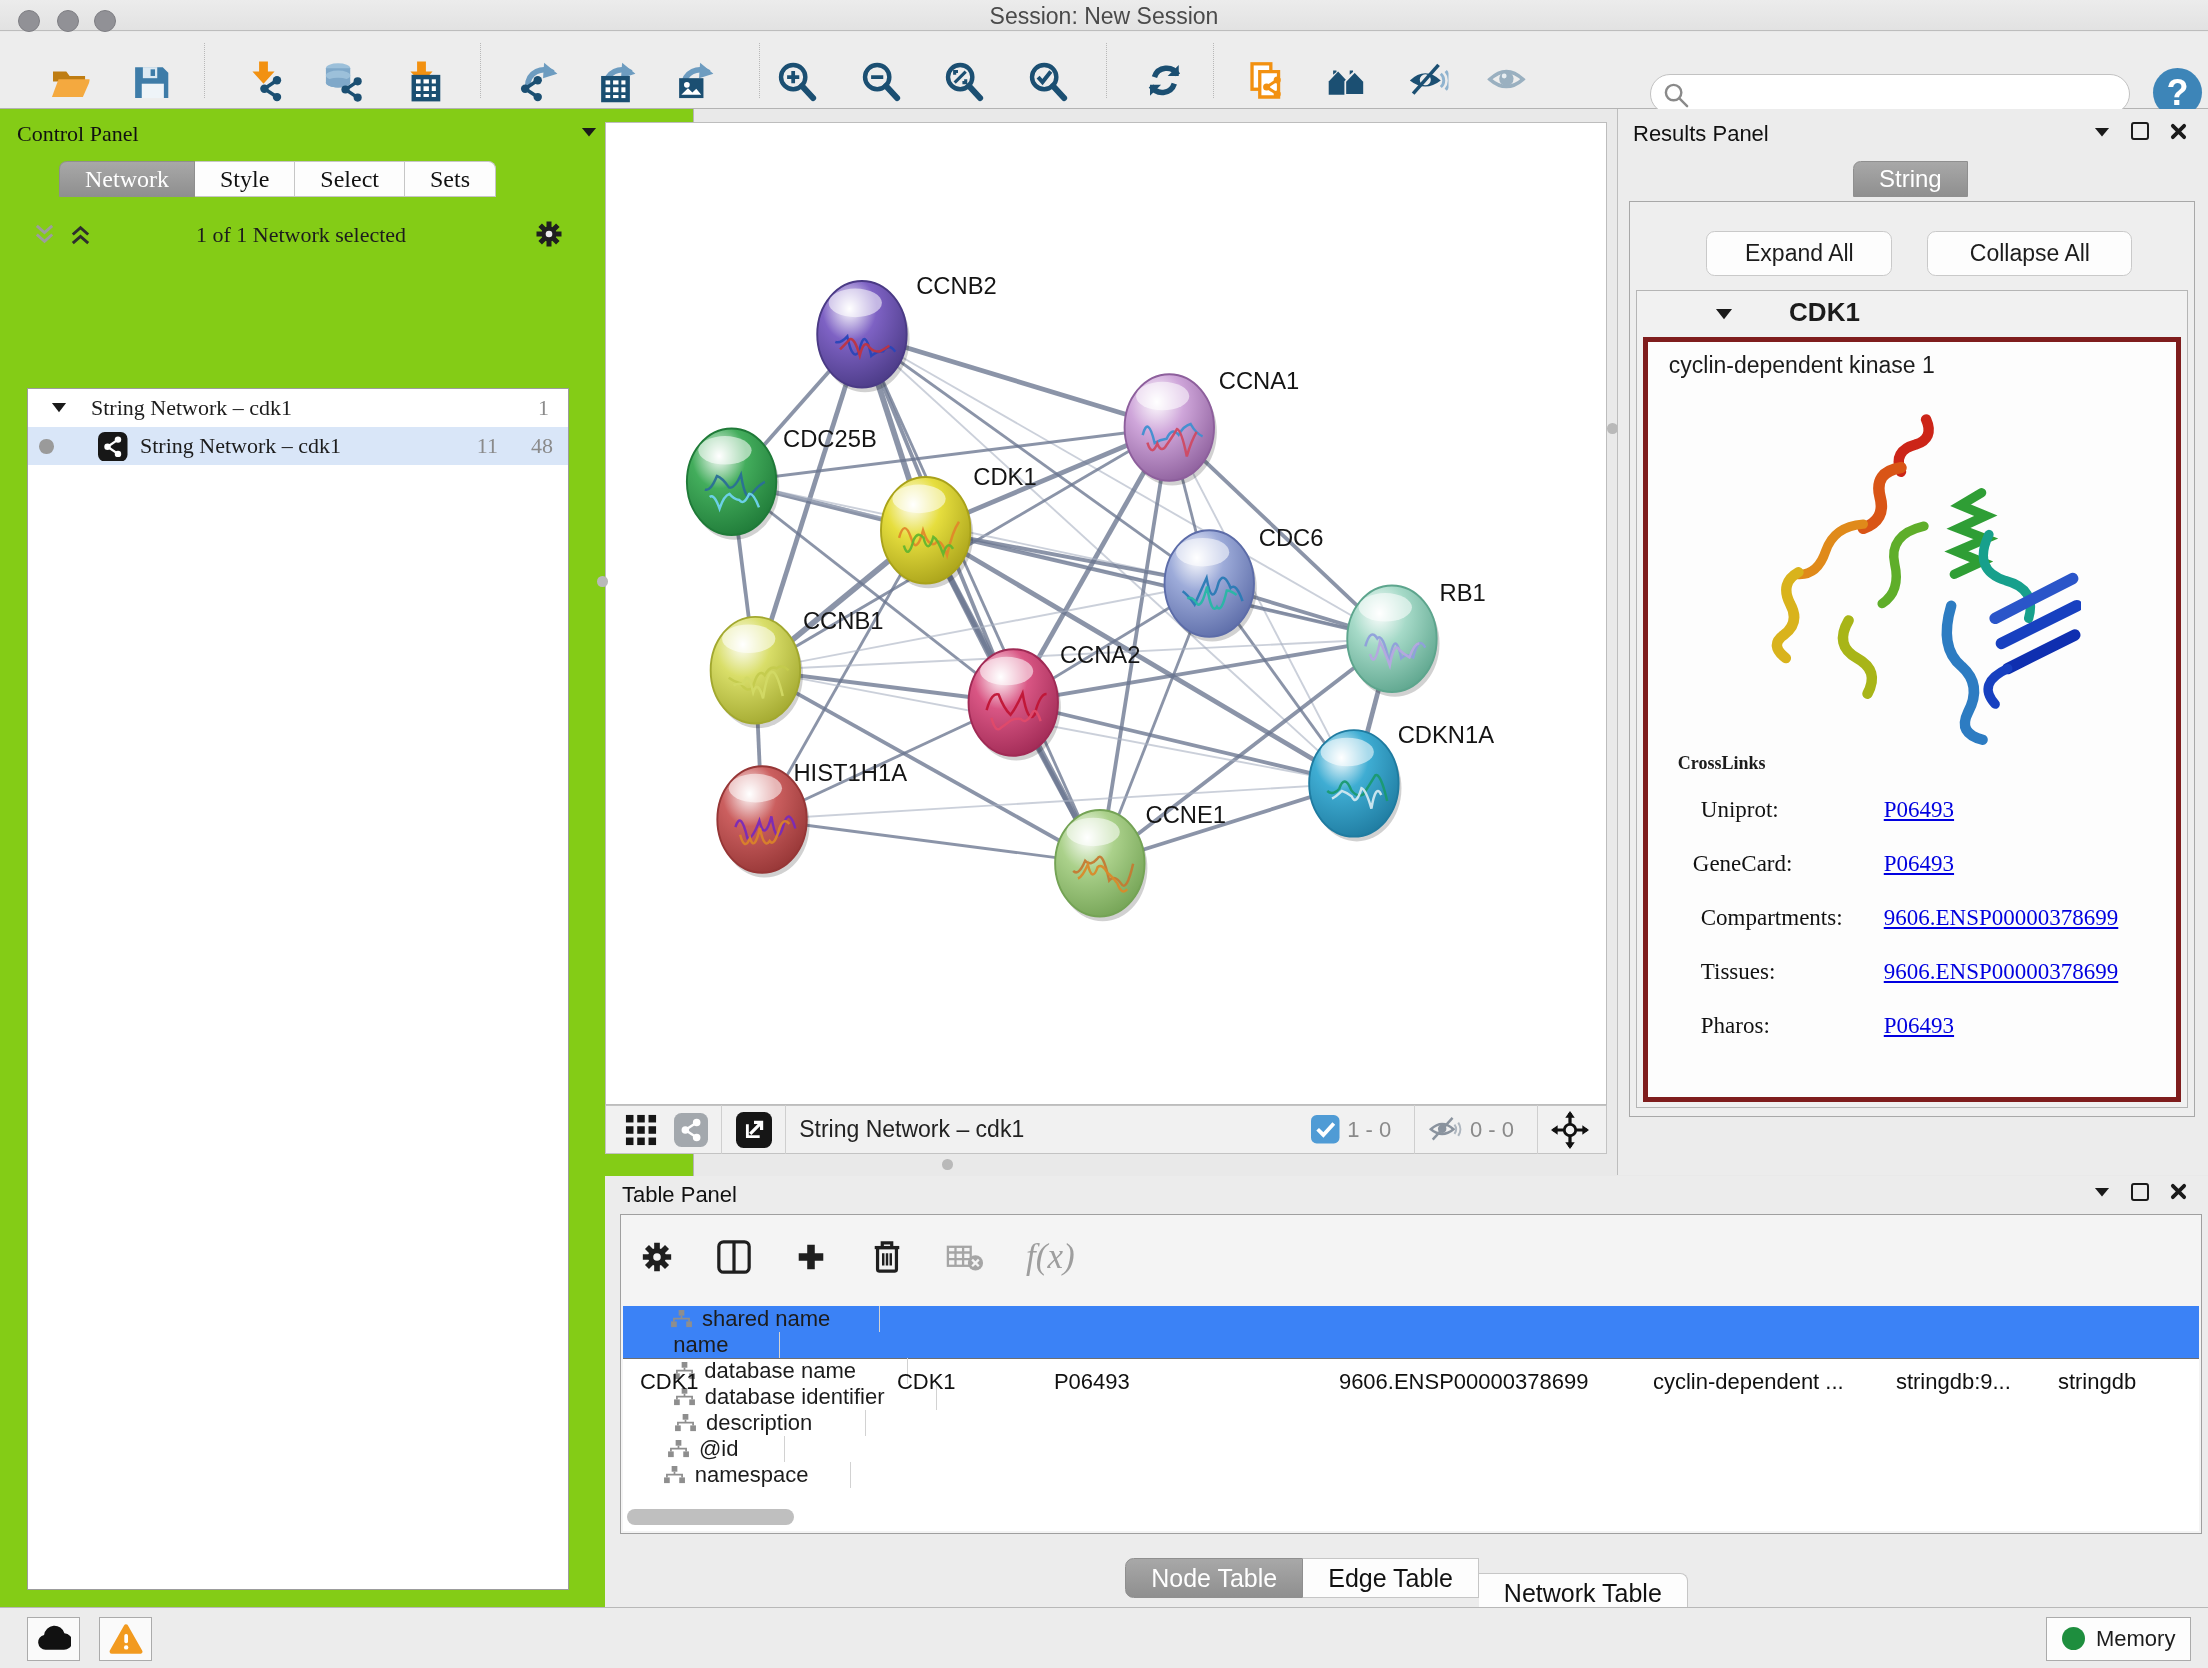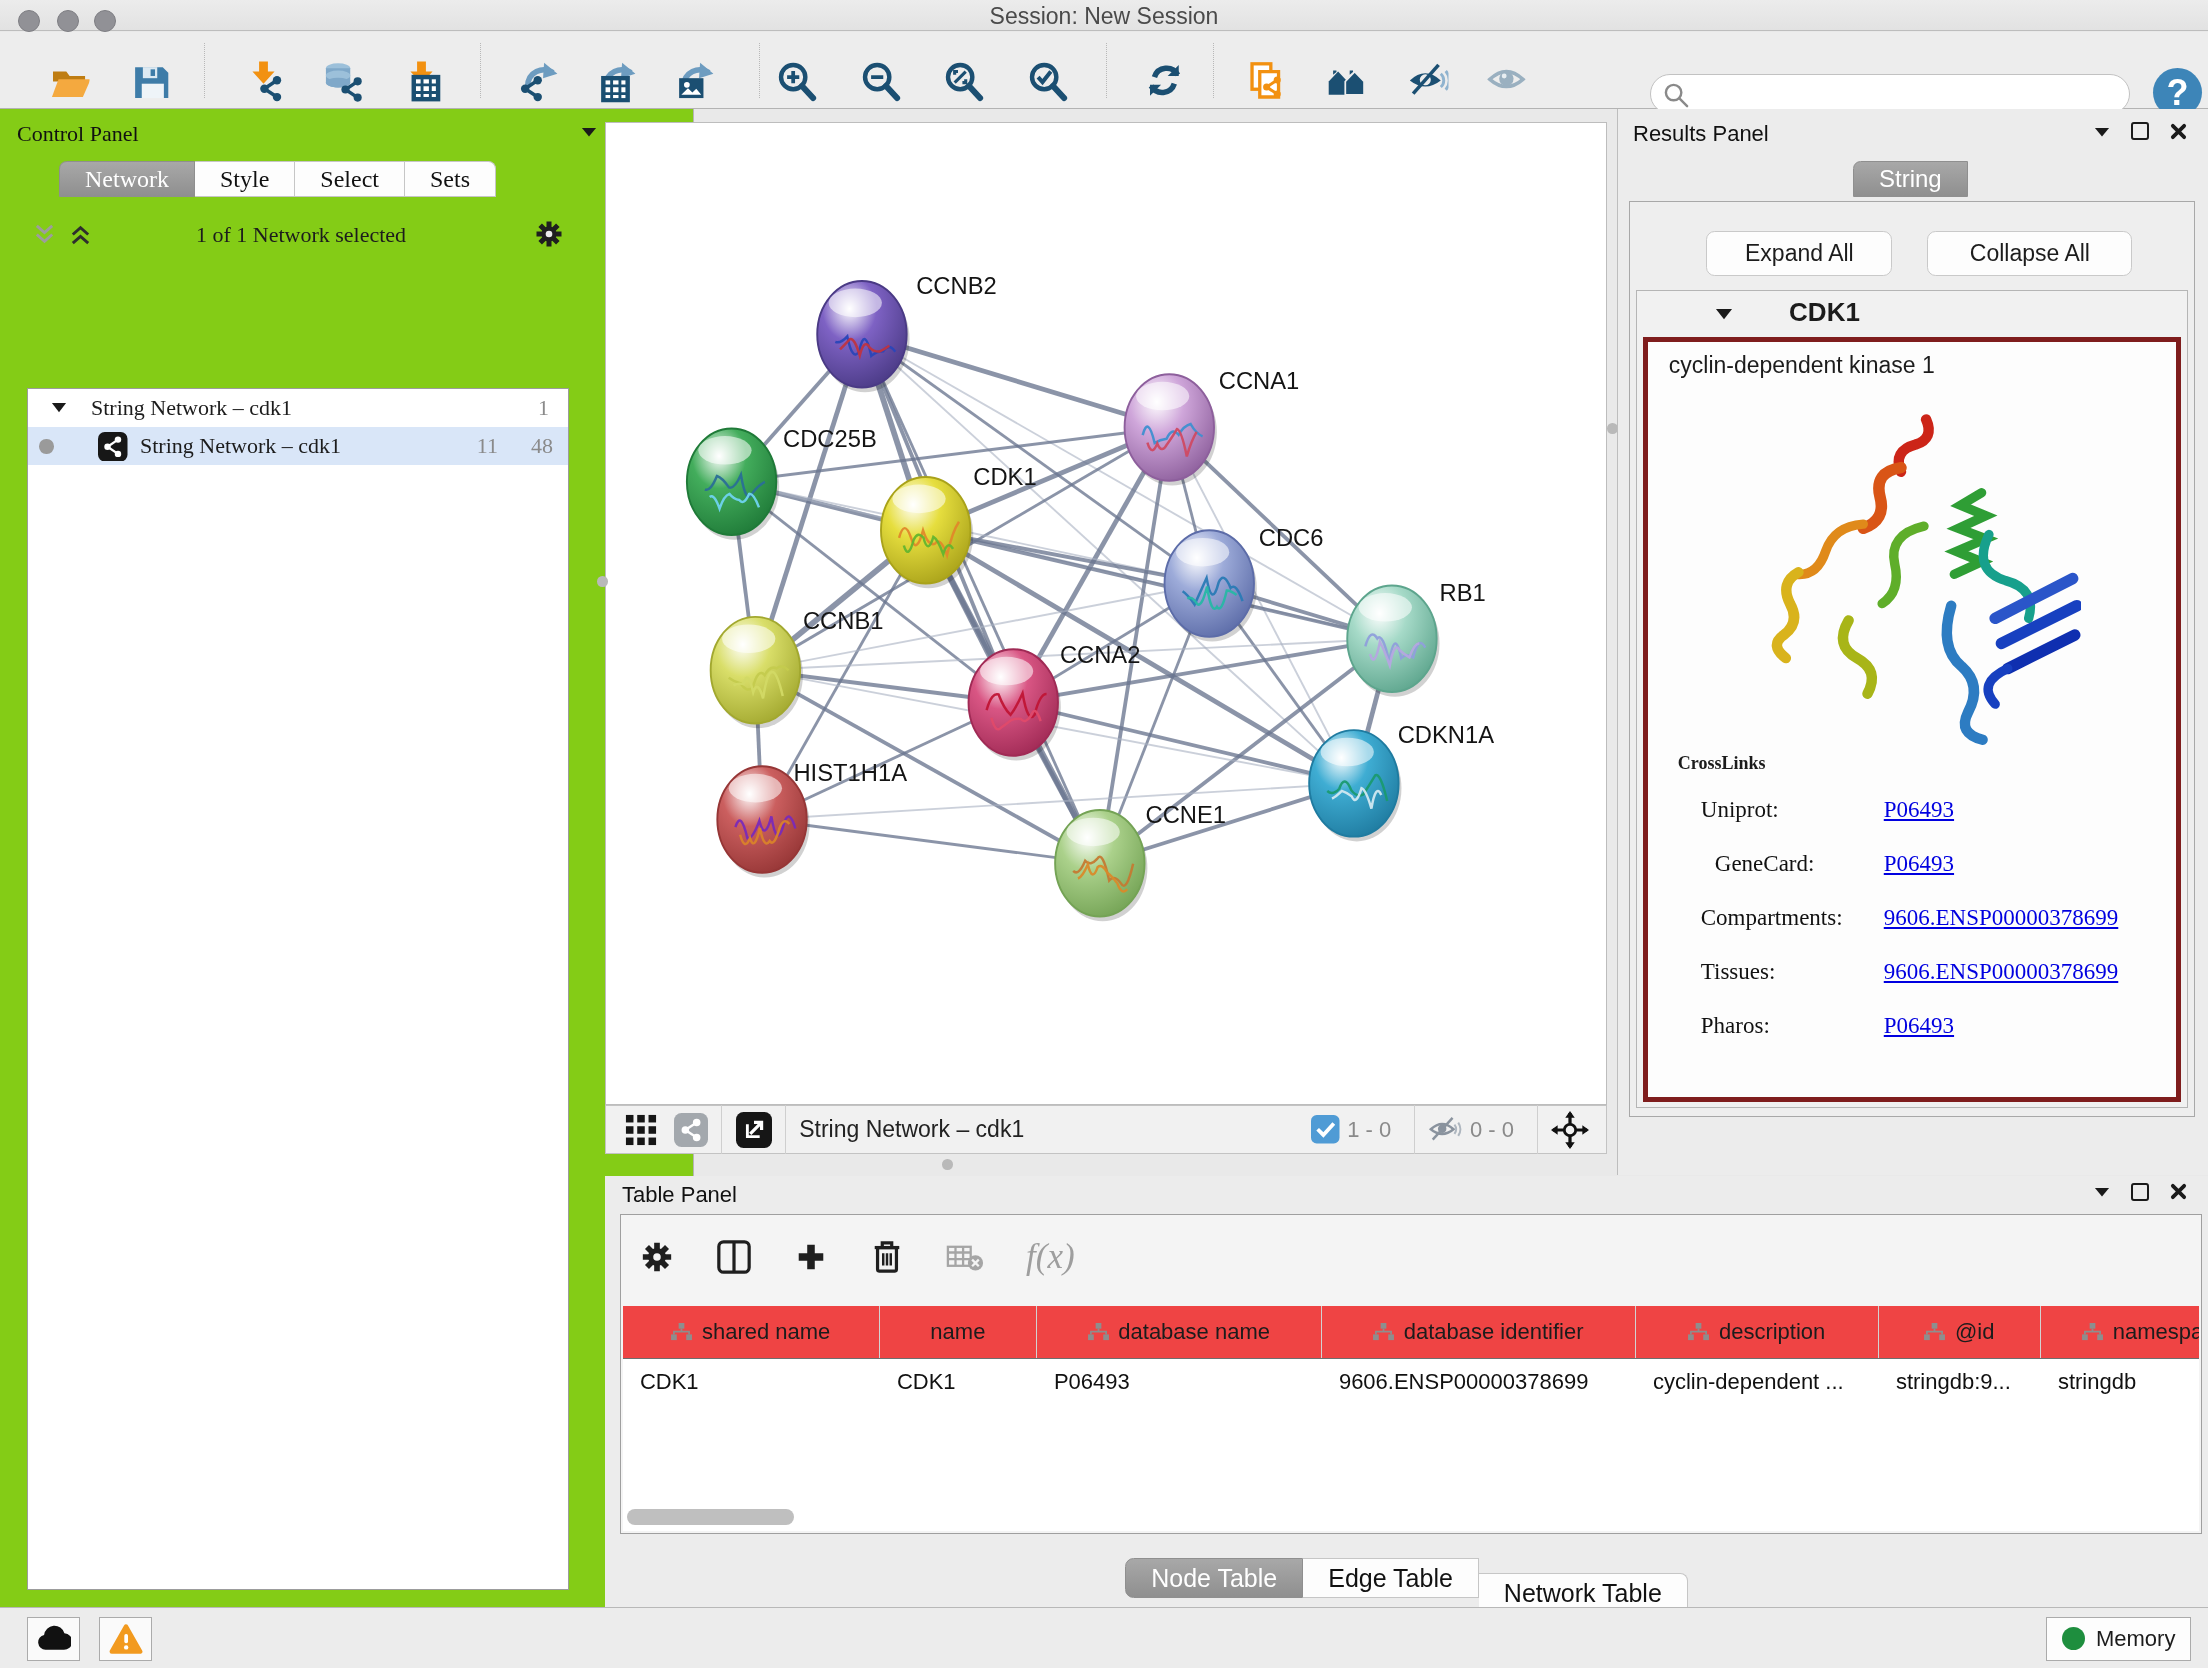--- a/index.html
+++ b/index.html
@@ -65,21 +65,21 @@
   .cdk-inner{position:absolute;left:5.7px;top:46px;right:5.7px;bottom:5.7px;background:#fdfdfd;
     border:5px solid #7f1d1d;overflow:hidden;}
   .xl-row{position:absolute;font-family:"Liberation Serif",serif;font-size:23px;color:#111;}
   .xl-link{color:#0000e0;text-decoration:underline;font-family:"Liberation Serif",serif;}
   
   .table-panel{position:absolute;left:605px;top:1176px;right:0;height:432px;background:#ececec;}
   .tp-box{position:absolute;left:15px;top:38px;right:5.7px;height:320px;background:#f4f4f4;
     border:1px solid #9f9f9f;}
   .tp-toolbar{position:absolute;left:19px;top:11.4px;height:61px;display:flex;gap:42px;align-items:center;}
   .grid-table{position:absolute;left:1.9px;top:91px;right:1.9px;bottom:1.9px;background:#fff;overflow:hidden;}
-  .gt-header{display:flex;height:53px;background:#ef4444;border-bottom:1.9px solid #6e6e6e;}
+  .gt-header{display:flex;height:53px;background:#3b82f6;border-bottom:1.9px solid #6e6e6e;flex-direction:column;}
   .gt-hcell{display:flex;align-items:center;justify-content:center;gap:9.5px;font-size:22px;
     border-right:1px solid #d2d2d2;flex:none;}
   .gt-row{display:flex;height:46px;background:#fff;}
   .gt-cell{padding-left:17px;display:flex;align-items:center;font-size:22px;flex:none;color:#111;}
   .hscroll{position:absolute;left:3.8px;bottom:5.7px;width:167px;height:16px;border-radius:8.6px;background:#bfbfbf;}
   .bottom-tabs{position:absolute;left:0;right:0;top:382px;display:flex;justify-content:center;}
   
   .statusbar{position:absolute;left:0;bottom:0;width:100%;height:61px;background:#ececec;
     border-top:1px solid #b8b8b8;}
   .sb-btn{position:absolute;top:8.6px;width:53px;height:44px;background:#fafafa;border:1px solid #ababab;
@@ -667,21 +667,21 @@
                 <path d="M224 232 L296 196" stroke="#1740c0" stroke-width="11"></path>
                 <path d="M230 256 L294 224" stroke="#0f2fb0" stroke-width="11"></path>
                 <path d="M230 256 q-30 14 -12 34" stroke="#1740c0" stroke-width="9"></path>
               </g>
             </svg>
           </div>
           <div style="position:absolute;left:30px;top:411px;font-family:'Liberation Serif',serif;font-size:18px;font-weight:bold">CrossLinks</div>
           <div id="crosslinks">
               <div class="xl-row" style="left: 53px; top: 455px;">Uniprot:</div>
               <div class="xl-row xl-link" style="left: 236px; top: 455px;">P06493</div>
-              <div class="xl-row" style="left: 67px; top: 509px;">GeneCard:</div>
+              <div class="xl-row" style="left: 45px; top: 509px;">GeneCard:</div>
               <div class="xl-row xl-link" style="left: 236px; top: 509px;">P06493</div>
               <div class="xl-row" style="left: 53px; top: 563px;">Compartments:</div>
               <div class="xl-row xl-link" style="left: 236px; top: 563px;">9606.ENSP00000378699</div>
               <div class="xl-row" style="left: 53px; top: 617px;">Tissues:</div>
               <div class="xl-row xl-link" style="left: 236px; top: 617px;">9606.ENSP00000378699</div>
               <div class="xl-row" style="left: 53px; top: 671px;">Pharos:</div>
               <div class="xl-row xl-link" style="left: 236px; top: 671px;">P06493</div>
             </div>
         </div>
       </div>

